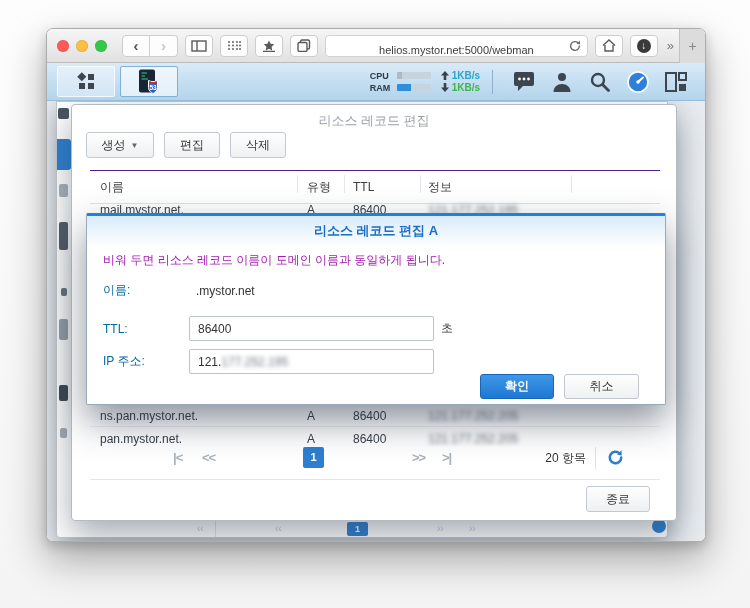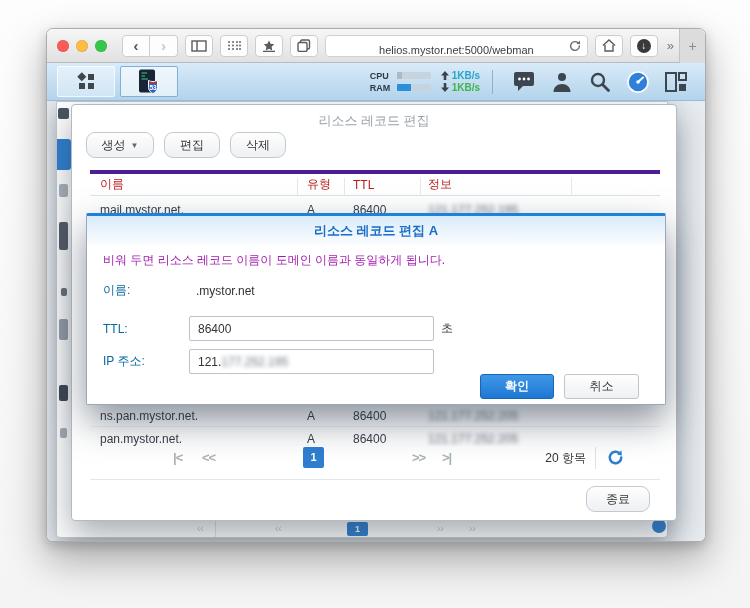--- a/index.html
+++ b/index.html
@@ -60,29 +60,29 @@
   .bw-vline { position:absolute; left:158px; top:404px; width:1px; height:33px; background:#dfe3e6; }
   .bw-page { position:absolute; left:290px; top:420px; width:21px; height:14px; background:#2e7fd0; border-radius:2px;
     color:#fff; font-size:9px; text-align:center; line-height:14px; font-weight:bold; }
   .bw-dash { position:absolute; top:423px; height:7px; width:9px; color:#c3c9ce; font-size:10px; line-height:7px; }
   .bw-refresh { position:absolute; left:595px; top:417px; width:14px; height:14px; border-radius:50%; background:#2e7fd0; }
 
   .mainwin { position:absolute; left:24px; top:3px; width:606px; height:417px; background:#fff;
     border:1px solid #b4bac1; border-radius:4px; box-shadow:0 14px 34px rgba(40,55,70,.42); z-index:2; }
   .win-title { position:absolute; top:7px; left:0; right:0; text-align:center; font-size:13px; color:#9ba2aa; }
   .btn { position:absolute; height:26px; background:linear-gradient(#fefefe,#eef0f2); border:1px solid #c3c9d0;
-    border-radius:9px; font-size:12px; color:#333; display:flex; align-items:center; justify-content:center; gap:5px; }
+    border-radius:3px; font-size:12px; color:#333; display:flex; align-items:center; justify-content:center; gap:5px; }
   .caret { font-size:8px; color:#666; }
   .searchbox { position:absolute; right:26px; top:27px; width:147px; height:26px; background:#fff;
     border:1px solid #c6ccd2; border-radius:2px; display:flex; align-items:center; padding:0 6px; gap:5px; }
   .searchbox input { border:none; outline:none; width:100%; font-size:12px; color:#333; font-family:inherit; }
   .searchbox input::placeholder { color:#a9b1b9; }
 
-  .thead { position:absolute; left:18px; top:65px; width:570px; height:26px;
-    border-top:4px solid #4c1d95; border-bottom:1px solid #dde2e7; font-size:12px; color:#b91c1c; }
+  .thead { position:absolute; left:18px; top:65px; width:570px; height:34px;
+    border-top:1px solid #4c1d95; border-bottom:1px solid #dde2e7; font-size:12px; color:#404040; }
   .thead .sep { position:absolute; top:4px; width:1px; height:18px; background:#e4e8ec; }
   .cell { position:absolute; top:0; height:100%; display:flex; align-items:center; }
   .trow { position:absolute; left:18px; width:570px; height:24px; font-size:12px; color:#394049;
     border-bottom:1px solid #f0f2f4; }
   .blurtxt { filter:blur(2.3px); color:#6e7681; }
 
   .pg { position:absolute; left:18px; top:342px; width:570px; height:24px; font-size:12px; }
   .pg .gly { position:absolute; top:3px; color:#aab2b9; font-weight:bold; letter-spacing:-1px; font-size:13px; }
   .pg-page { position:absolute; left:213px; top:0; width:21px; height:21px; background:#2e7fd0; border-radius:2px;
     color:#fff; font-weight:bold; font-size:11px; text-align:center; line-height:21px; }

